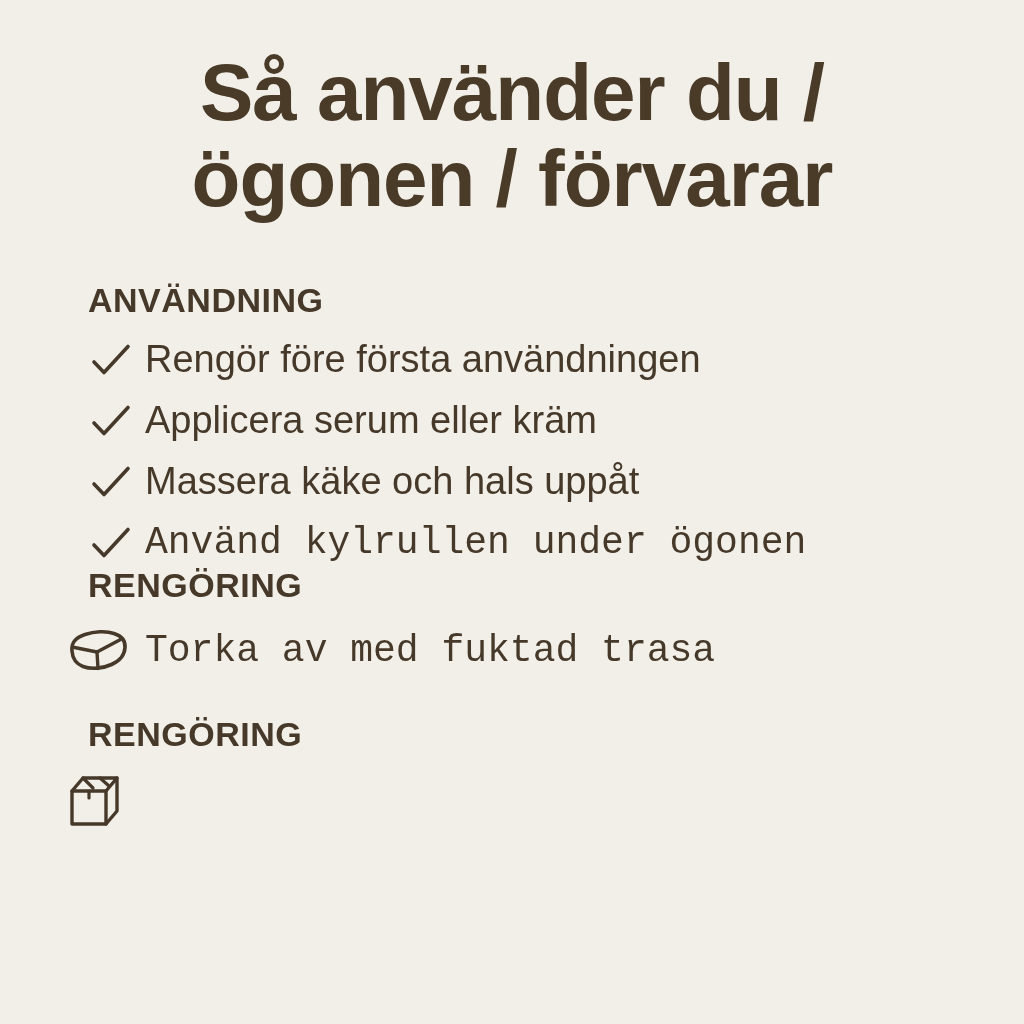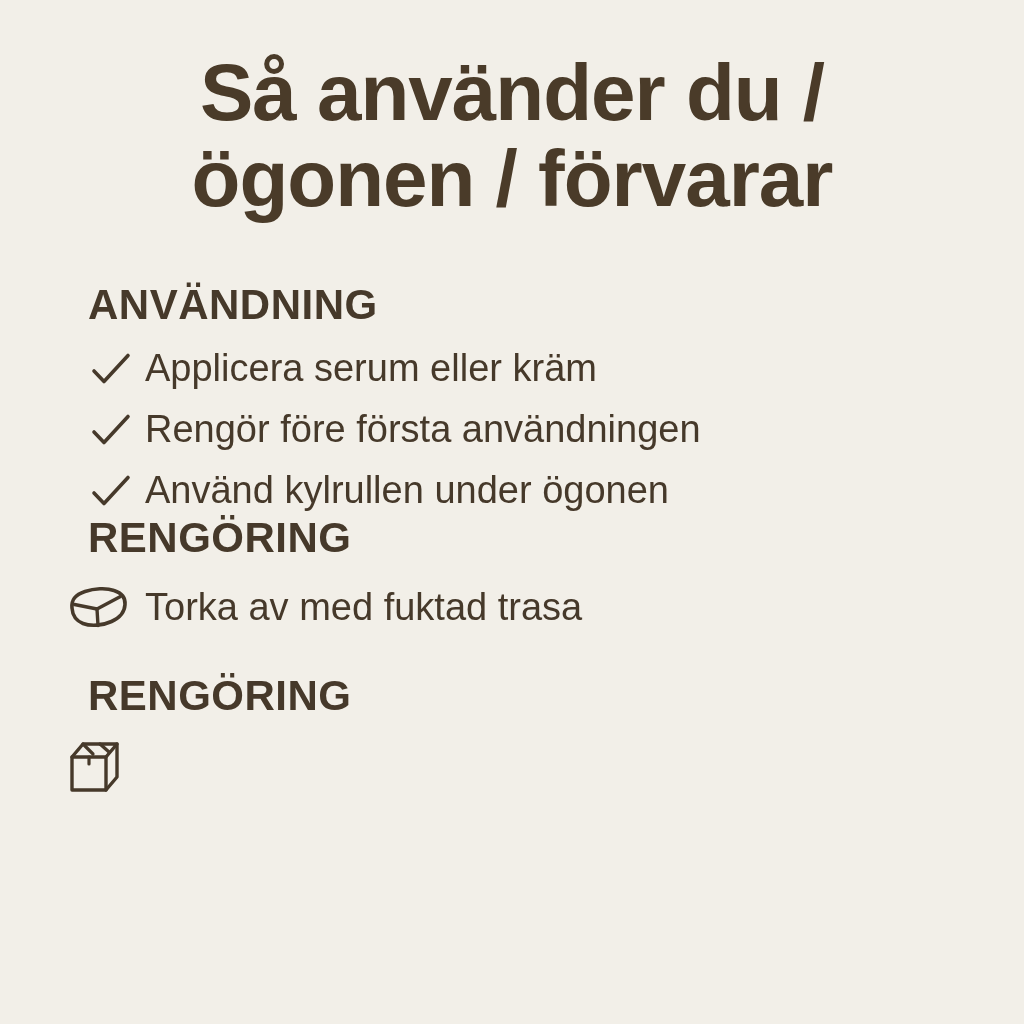--- a/index.html
+++ b/index.html
@@ -23,37 +23,37 @@
   .title {
     text-align: center;
     font-size: 80px;
     font-weight: 700;
     line-height: 1.07;
     letter-spacing: -1px;
     margin: 0 58px 0 0; 
     color: #4a3b29;
   }
   .section-heading {
-    font-size: 42px;
+    font-size: 34px;
     font-weight: 700;
     letter-spacing: 0.5px;
     margin: 0 0 16px 0;
     color: #46392a;
   }
   .section-usage    { margin-top: 60px; }
   .section-cleaning { }
   .section-storage  { margin-top: 34px; }
 
   .row {
     display: flex;
     align-items: center;
     margin-left: -23px;   
     margin-bottom: 14px;
   }
-  .row:last-child { margin-bottom: 0; }
+  .row:last-child { margin-bottom: 0; font-family: Liberation Mono, monospace; }
   .check-row { height: 47px; }
   .icon-row  { height: 60px; margin-bottom: 8px; text-align: right; }
 
   .icon-cell {
     box-sizing: border-box;
     width: 80px;
     flex: 0 0 80px;
     display: flex;
     align-items: center;
   }
@@ -84,32 +84,40 @@
 
   <section class="section-usage">
     <h2 class="section-heading">ANVÄNDNING</h2>
 
     <div class="row check-row">
       <span class="icon-cell check-cell">
         <svg width="40" height="34" viewBox="0 0 40 34">
             <path class="icon-stroke" stroke-width="3.6" d="M3 19 L13 29.5 L37 3.5"></path>
           </svg>
       </span>
+      <span class="label">Rengör före första användningen</span>
+    </div>
+
+    <div class="row check-row">
+      <span class="icon-cell check-cell">
+        <svg width="40" height="34" viewBox="0 0 40 34">
+            <path class="icon-stroke" stroke-width="3.6" d="M3 19 L13 29.5 L37 3.5"></path>
+          </svg>
+      </span>
       <span class="label">Applicera serum eller kräm</span>
     </div>
 
     <div class="row check-row">
       <span class="icon-cell check-cell">
         <svg width="40" height="34" viewBox="0 0 40 34">
             <path class="icon-stroke" stroke-width="3.6" d="M3 19 L13 29.5 L37 3.5"></path>
           </svg>
       </span>
-      <span class="label">Rengör före första användningen</span>
+      <span class="label">Massera käke och hals uppåt</span>
     </div>
-
 
     <div class="row check-row">
       <span class="icon-cell check-cell">
         <svg width="40" height="34" viewBox="0 0 40 34">
             <path class="icon-stroke" stroke-width="3.6" d="M3 19 L13 29.5 L37 3.5"></path>
           </svg>
       </span>
       <span class="label">Använd kylrullen under ögonen</span>
     </div>
   </section>

